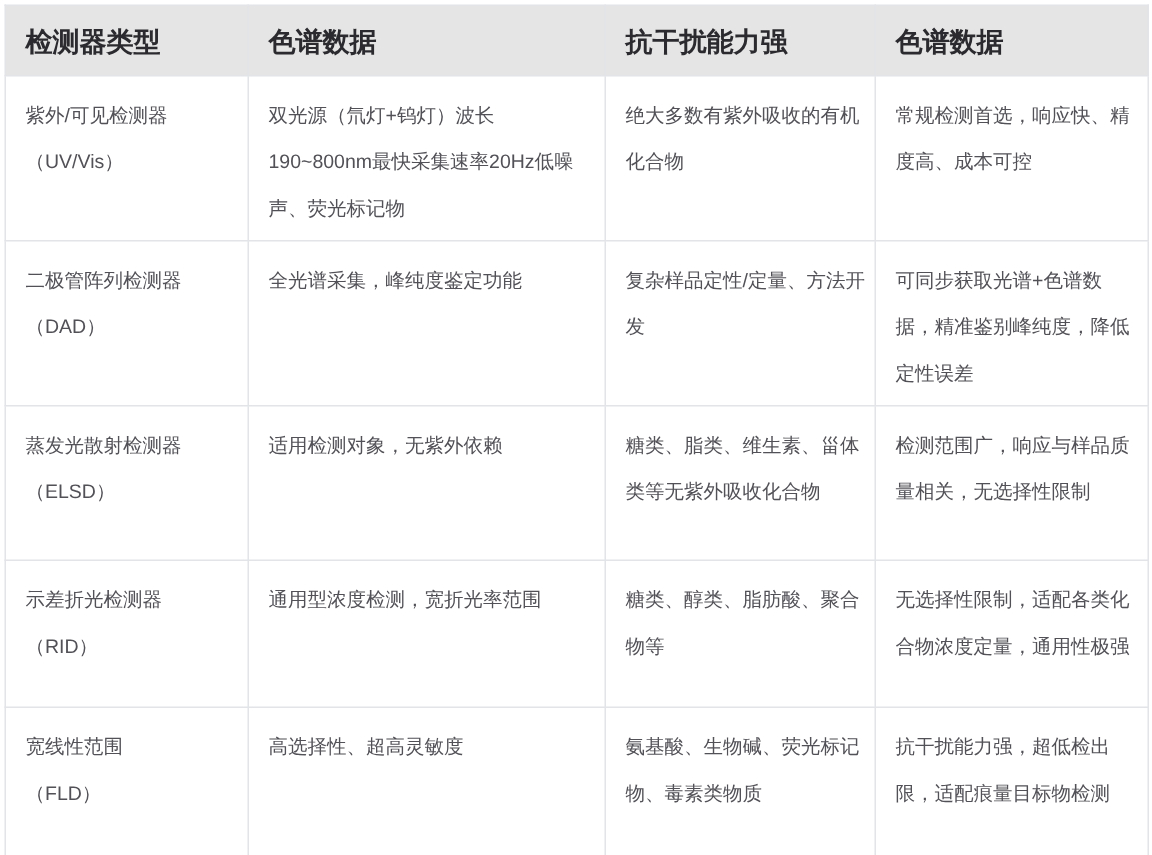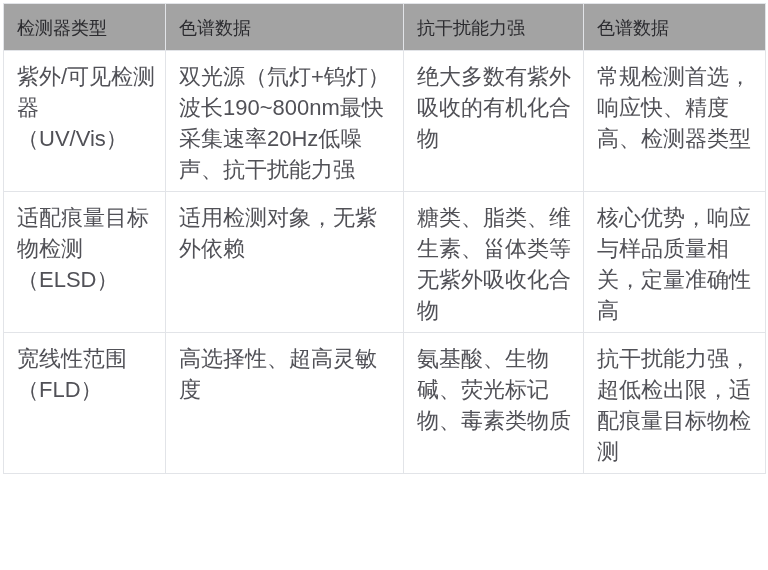--- a/index.html
+++ b/index.html
@@ -20,32 +20,32 @@
     table-layout: fixed;
     width: 762px;
   }
   table.spec-table th,
   table.spec-table td {
     border: 1px solid #e2e4e8;
     box-sizing: border-box;
     overflow: hidden;
   }
   table.spec-table th {
-    background: #a3a3a3;
+    background: #e5e5e5;
     color: #2b2b2f;
     font-size: 18px;
-    font-weight: 400;
+    font-weight: 700;
     text-align: left;
     vertical-align: middle;
     padding: 4px 5px 2px 13px;
     height: 47px;
   }
   table.spec-table td {
     color: #515157;
-    font-size: 22px;
+    font-size: 13px;
     font-weight: 400;
     text-align: left;
     vertical-align: top;
     line-height: 31px;
     padding: 10px 5px 6px 13px;
     word-break: normal;
     overflow-wrap: break-word;
   }
   tr.r1 { height: 107px; }
   tr.r2 { height: 105px; }
@@ -71,32 +71,50 @@
         <th>抗干扰能力强</th>
         <th>色谱数据</th>
       </tr>
     </thead>
     <tbody>
       <tr class="r1">
         <td>
           <div>紫外/可见检测器</div>
           <div>（UV/Vis）</div>
         </td>
-        <td>双光源（氘灯+钨灯）波长190~800nm最快采集速率20Hz低噪声、抗干扰能力强</td>
+        <td>双光源（氘灯+钨灯）波长190~800nm最快采集速率20Hz低噪声、荧光标记物</td>
         <td>绝大多数有紫外吸收的有机化合物</td>
-        <td>常规检测首选，响应快、精度高、检测器类型</td>
+        <td>常规检测首选，响应快、精度高、成本可控</td>
+      </tr>
+      <tr class="r2">
+        <td>
+          <div>二极管阵列检测器</div>
+          <div>（DAD）</div>
+        </td>
+        <td>全光谱采集，峰纯度鉴定功能</td>
+        <td>复杂样品定性/定量、方法开发</td>
+        <td>可同步获取光谱+色谱数据，精准鉴别峰纯度，降低定性误差</td>
       </tr>
       <tr class="r3">
         <td>
-          <div>适配痕量目标物检测</div>
+          <div>蒸发光散射检测器</div>
           <div>（ELSD）</div>
         </td>
         <td>适用检测对象，无紫外依赖</td>
         <td>糖类、脂类、维生素、甾体类等无紫外吸收化合物</td>
-        <td>核心优势，响应与样品质量相关，定量准确性高</td>
+        <td>检测范围广，响应与样品质量相关，无选择性限制</td>
+      </tr>
+      <tr class="r4">
+        <td>
+          <div>示差折光检测器</div>
+          <div>（RID）</div>
+        </td>
+        <td>通用型浓度检测，宽折光率范围</td>
+        <td>糖类、醇类、脂肪酸、聚合物等</td>
+        <td>无选择性限制，适配各类化合物浓度定量，通用性极强</td>
       </tr>
       <tr class="r5">
         <td>
           <div>宽线性范围</div>
           <div>（FLD）</div>
         </td>
         <td>高选择性、超高灵敏度</td>
         <td>氨基酸、生物碱、荧光标记物、毒素类物质</td>
         <td>抗干扰能力强，超低检出限，适配痕量目标物检测</td>
       </tr>

